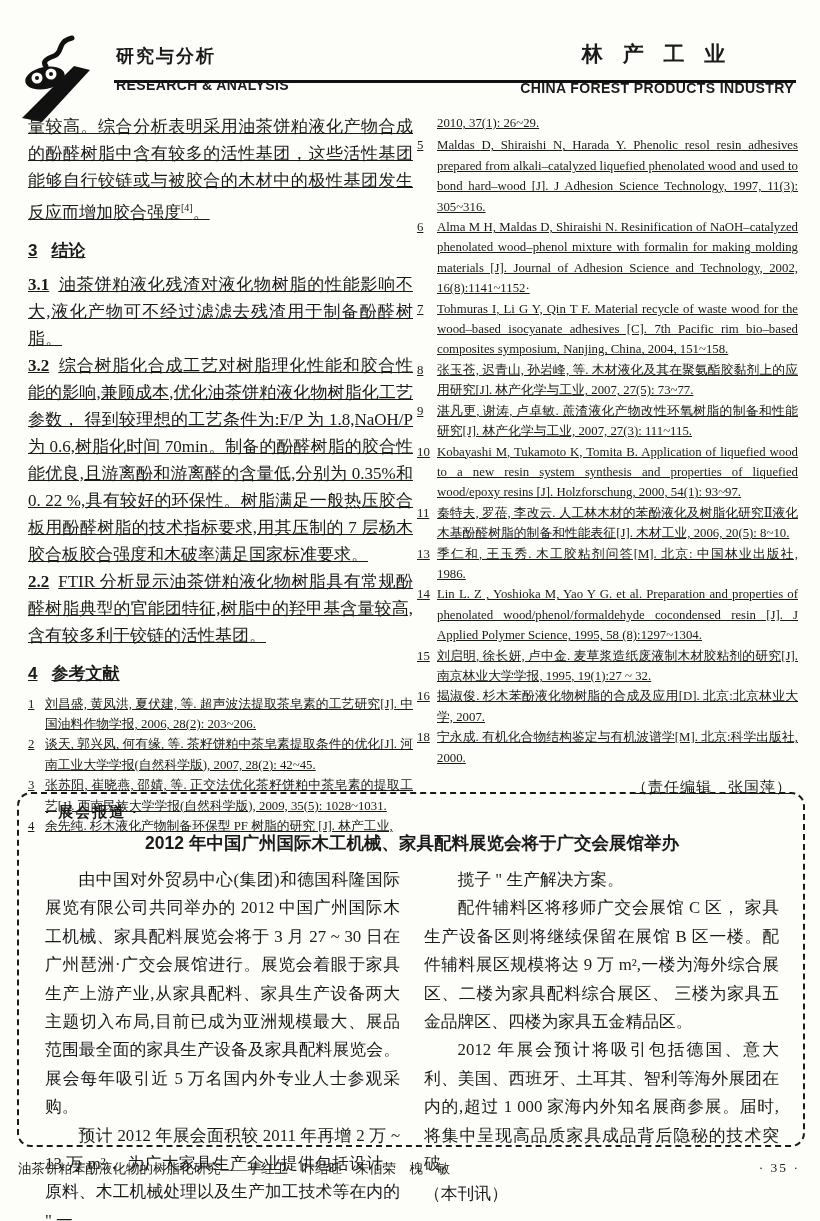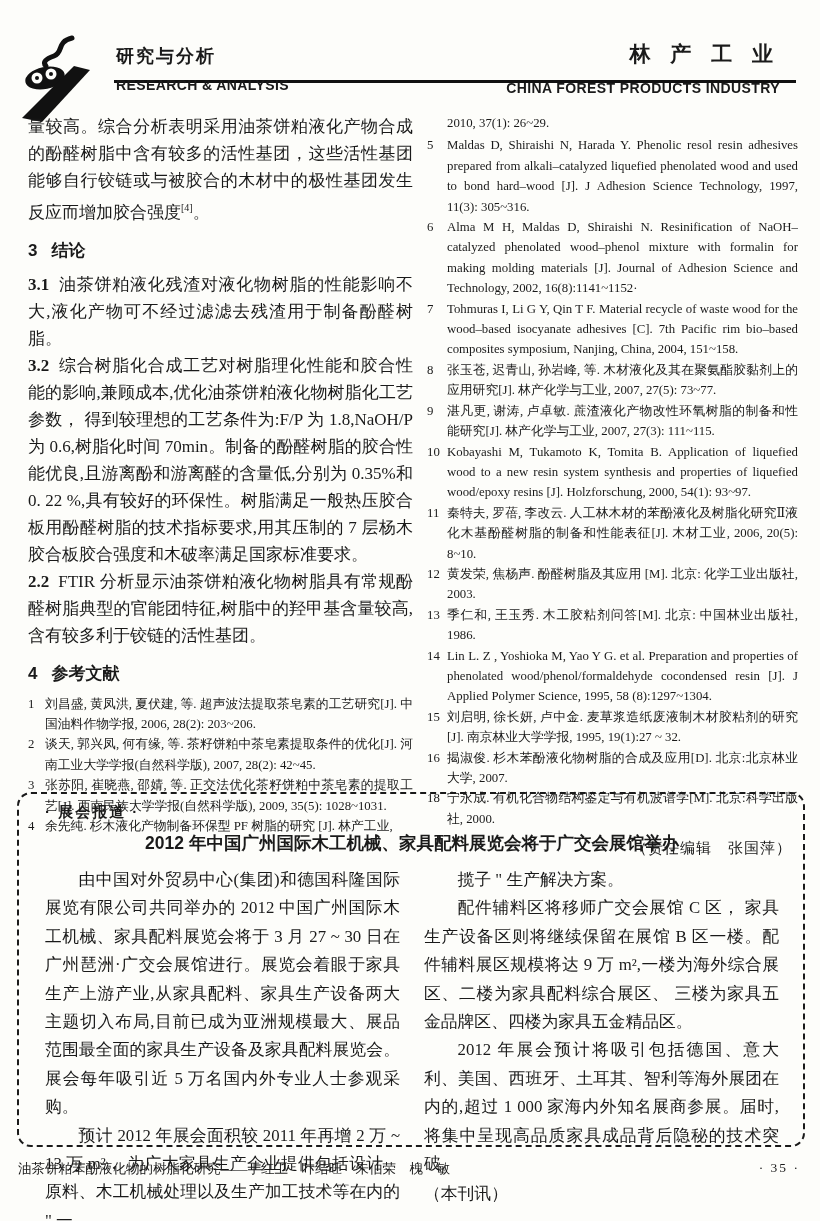--- a/index.html
+++ b/index.html
@@ -6,27 +6,27 @@
   .page{
     position:relative;width:820px;height:1221px;margin:0 auto;
     background:#fdfdfa;color:#1a1a1a;overflow:hidden;
     font-family:"Liberation Serif","DejaVu Serif",serif;
   }
   
   .header{position:absolute;top:44px;left:28px;right:24px;height:72px;}
   .logo{position:absolute;left:-16px;top:-12px;width:110px;height:92px;}
   .hdr-rule{position:absolute;left:86px;right:0;top:36px;height:3px;background:#111;}
   .hdr-left{position:absolute;left:88px;top:0;}
-  .hdr-right{position:absolute;right:16px;top:-4px;text-align:right;}
+  .hdr-right{position:absolute;right:2px;top:-4px;text-align:center;}
   .hdr-cn{font-family:"Liberation Sans","DejaVu Sans",sans-serif;font-weight:bold;font-size:18px;letter-spacing:2px;}
   .hdr-cn.journal{font-size:21px;letter-spacing:7px;}
   .hdr-en{font-family:"Liberation Sans","DejaVu Sans",sans-serif;font-weight:bold;font-size:14px;margin-top:9px;letter-spacing:.4px;}
   .hdr-right .hdr-en{margin-top:12px;}
   
-  .columns{position:absolute;top:113px;left:28px;width:770px;display:flex;gap:14px;}
+  .columns{position:absolute;top:113px;left:28px;width:770px;display:flex;gap:4px;text-decoration:underline;}
   .col-left{width:385px;flex:none;}
   .col-right{flex:1;}
   .body-p{font-size:17px;line-height:27px;text-align:justify;margin:0;}
   .body-p sup{font-size:10px;}
   .sec{font-family:"Liberation Sans","DejaVu Sans",sans-serif;font-weight:bold;font-size:17px;margin:13px 0 9px;}
   .sec .sec-num{margin-right:14px;}
   .item-num{font-weight:bold;margin-right:9px;}
   .refs{margin-top:2px;}
   .ref{display:flex;font-size:12.8px;line-height:20.4px;text-align:justify;}
   .ref-num{flex:none;width:20px;}
@@ -144,24 +144,20 @@
           </div>
           <div class="ref">
             <span class="ref-num">10</span>
             <span class="ref-text">Kobayashi M, Tukamoto K, Tomita B. Application of liquefied wood to a new resin system synthesis and properties of liquefied wood/epoxy resins [J]. Holzforschung, 2000, 54(1): 93~97.</span>
           </div>
           <div class="ref">
             <span class="ref-num">11</span>
             <span class="ref-text">秦特夫, 罗蓓, 李改云. 人工林木材的苯酚液化及树脂化研究Ⅱ液化木基酚醛树脂的制备和性能表征[J]. 木材工业, 2006, 20(5): 8~10.</span>
           </div>
           <div class="ref">
-            <span class="ref-num">12</span>
-            <span class="ref-text">黄发荣, 焦杨声. 酚醛树脂及其应用 [M]. 北京: 化学工业出版社, 2003.</span>
-          </div>
-          <div class="ref">
             <span class="ref-num">13</span>
             <span class="ref-text">季仁和, 王玉秀. 木工胶粘剂问答[M]. 北京: 中国林业出版社, 1986.</span>
           </div>
           <div class="ref">
             <span class="ref-num">14</span>
             <span class="ref-text">Lin L. Z , Yoshioka M, Yao Y G. et al. Preparation and properties of phenolated wood/phenol/formaldehyde cocondensed resin [J]. J Applied Polymer Science, 1995, 58 (8):1297~1304.</span>
           </div>
           <div class="ref">
             <span class="ref-num">15</span>
             <span class="ref-text">刘启明, 徐长妍, 卢中金. 麦草浆造纸废液制木材胶粘剂的研究[J]. 南京林业大学学报, 1995, 19(1):27 ~ 32.</span>

